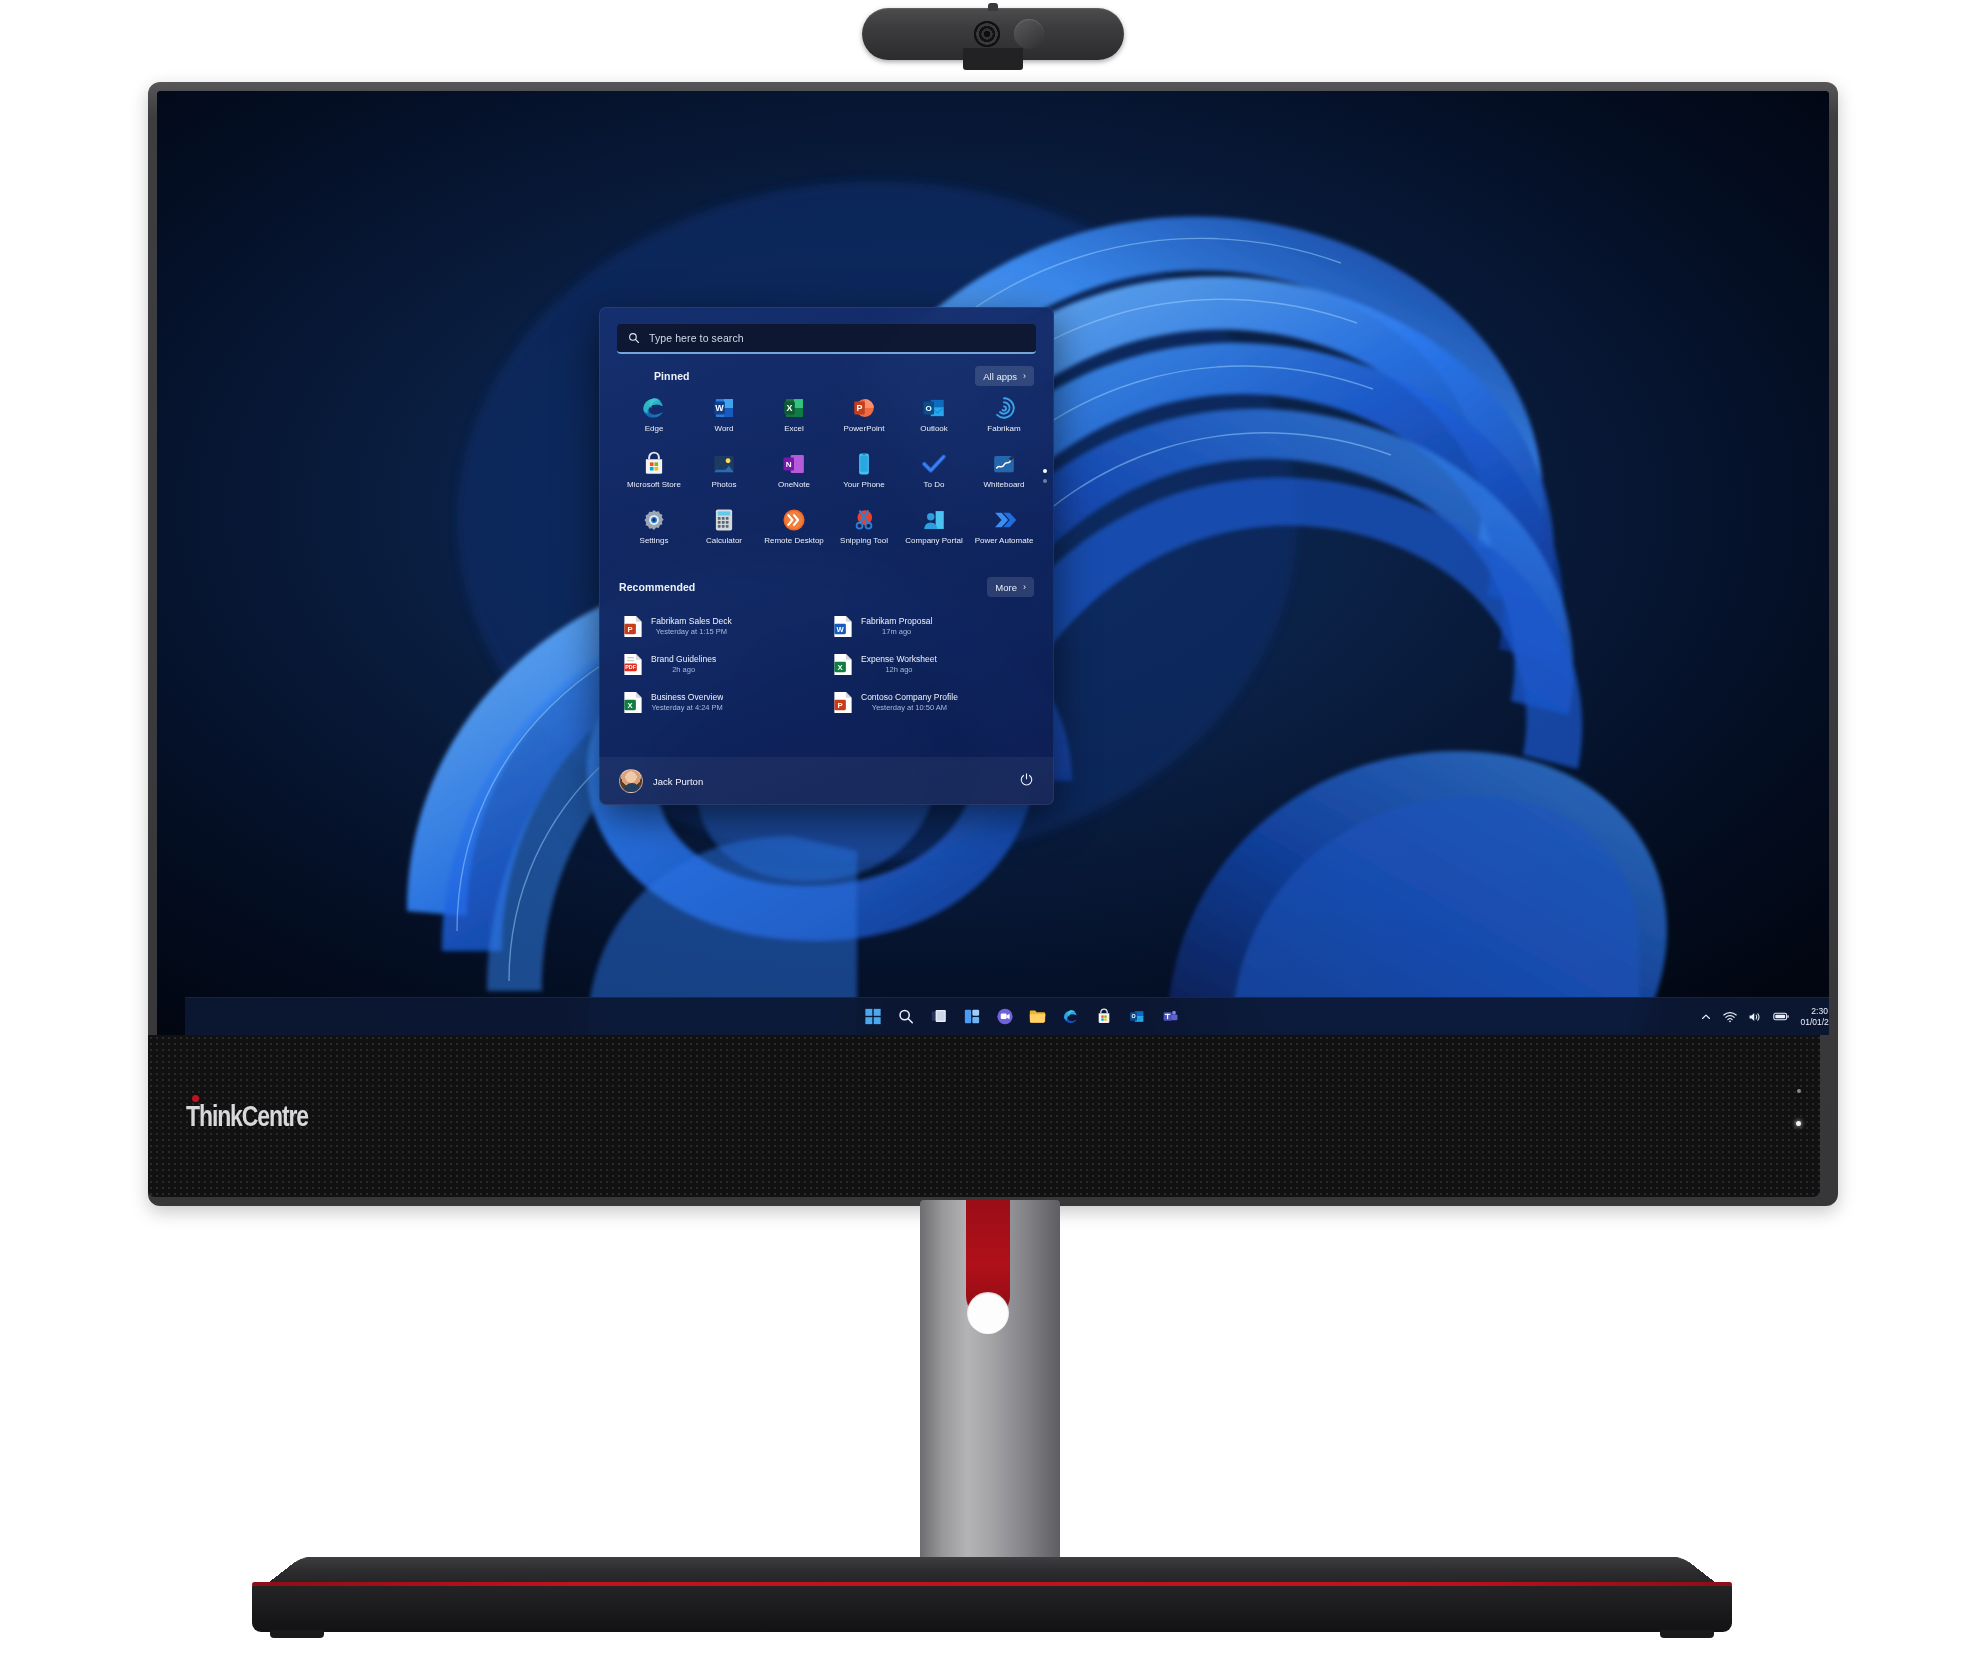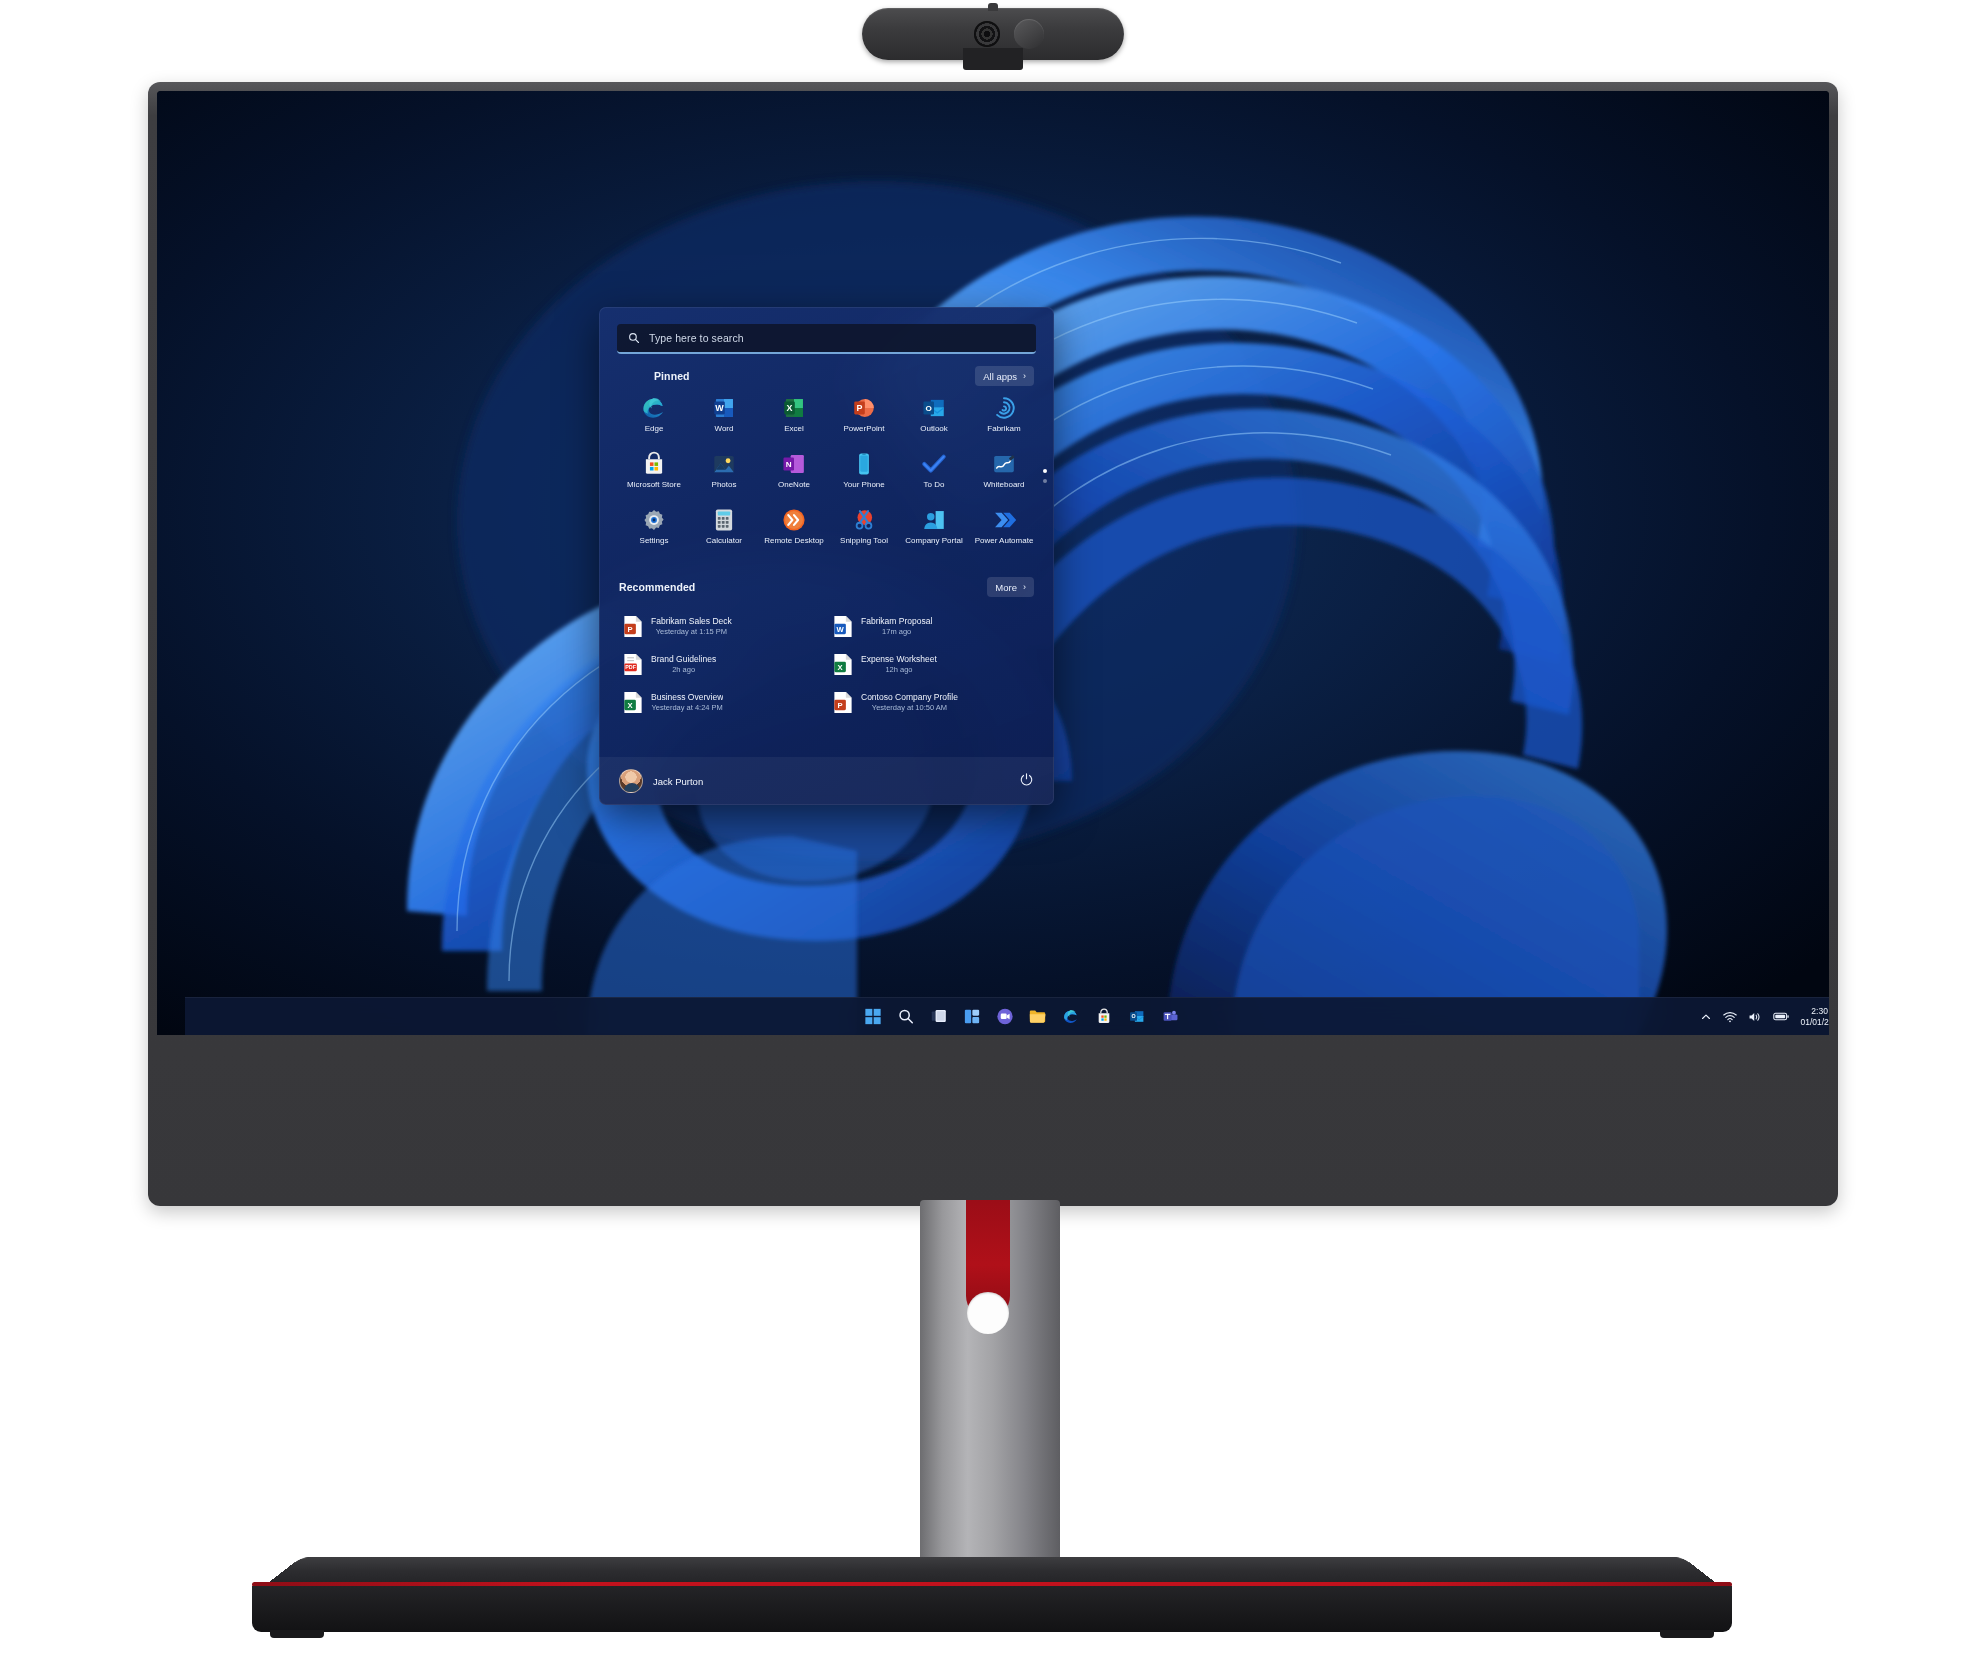--- a/index.html
+++ b/index.html
@@ -770,20 +770,26 @@
             <rect x="18" y="4.4" width="1.6" height="3.2" rx=".7" fill="#eaf0fb"></rect>
           </svg>
           <div id="clock">
             <span>2:30 PM</span>
             <span>01/01/2022</span>
           </div>
         </div>
       </div>
     </div>
 
+    <div id="speakerbar">
+      <div id="logo">ThinkCentre</div>
+      <div id="logo-dot"></div>
+      <div class="led" style="right:19px; top:54px; width:4px; height:4px; background:#8a8a8a;"></div>
+      <div class="led" style="right:19px; top:86px; width:5px; height:5px; background:#f2f2f2; box-shadow:0 0 5px #fff;"></div>
+    </div>
   </div>
 
   <div id="neck">
     <div id="neck-red"></div>
     <div id="neck-hole"></div>
     <div id="neck-base-cap"></div>
   </div>
 
   <div id="base">
     <div id="base-top"></div>

